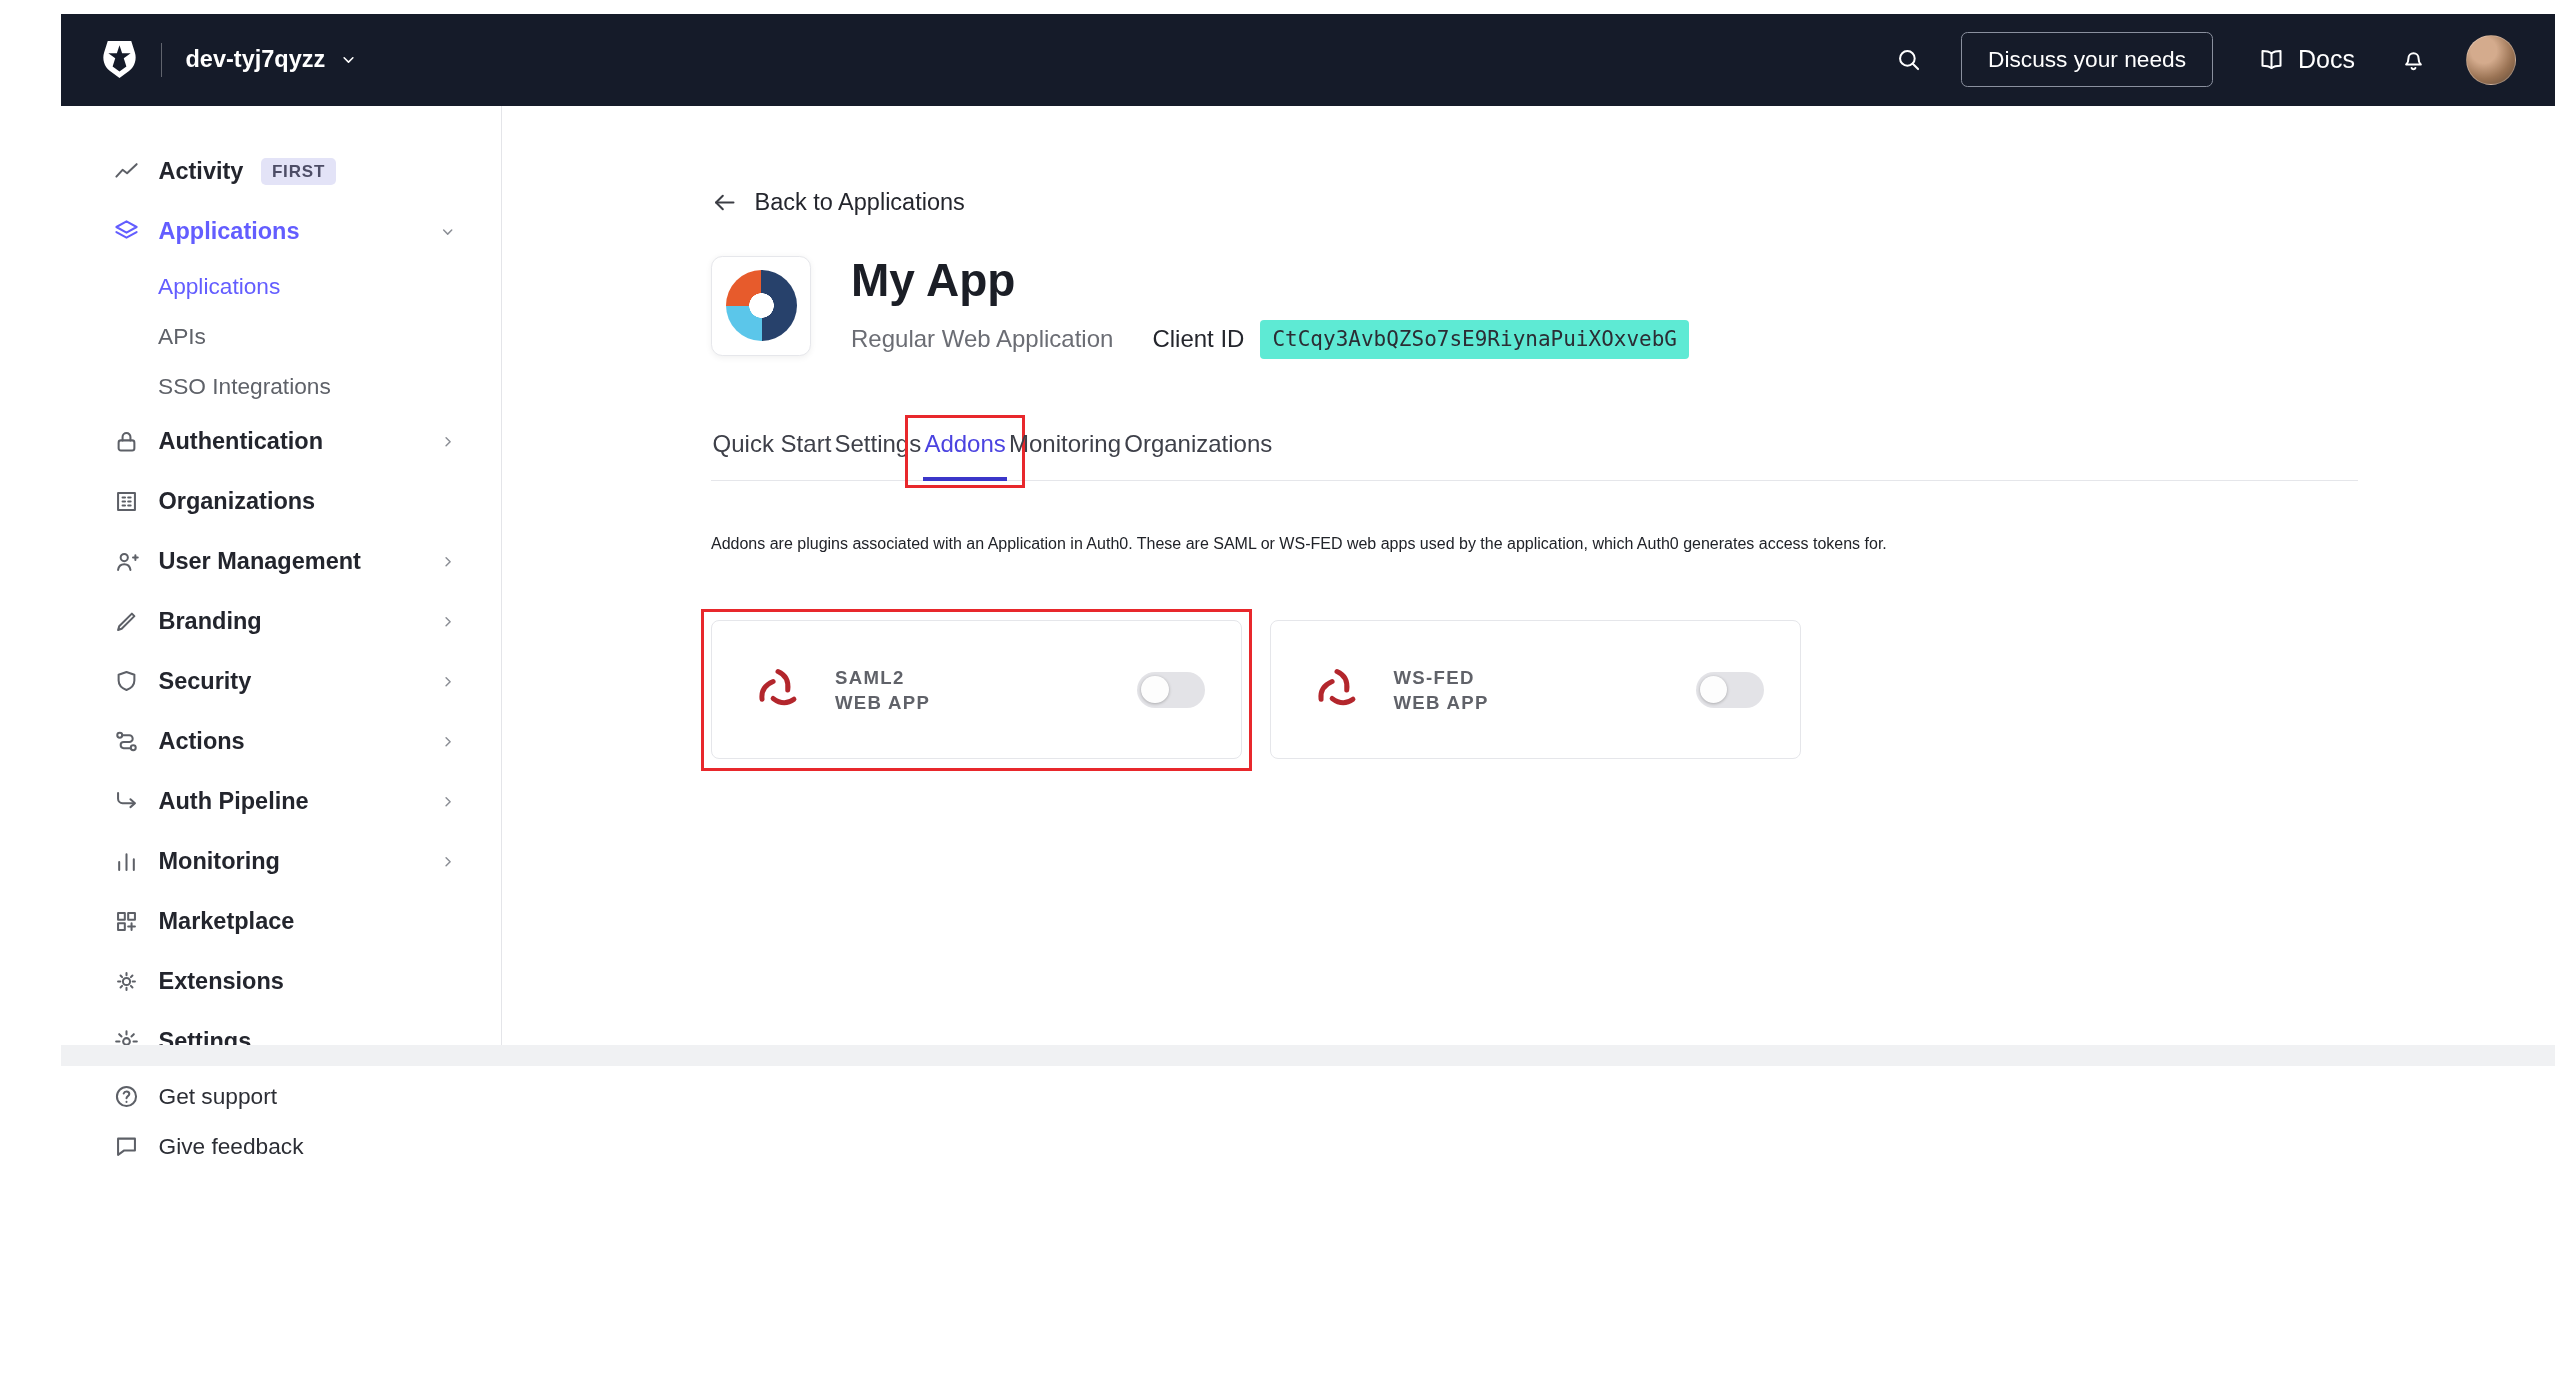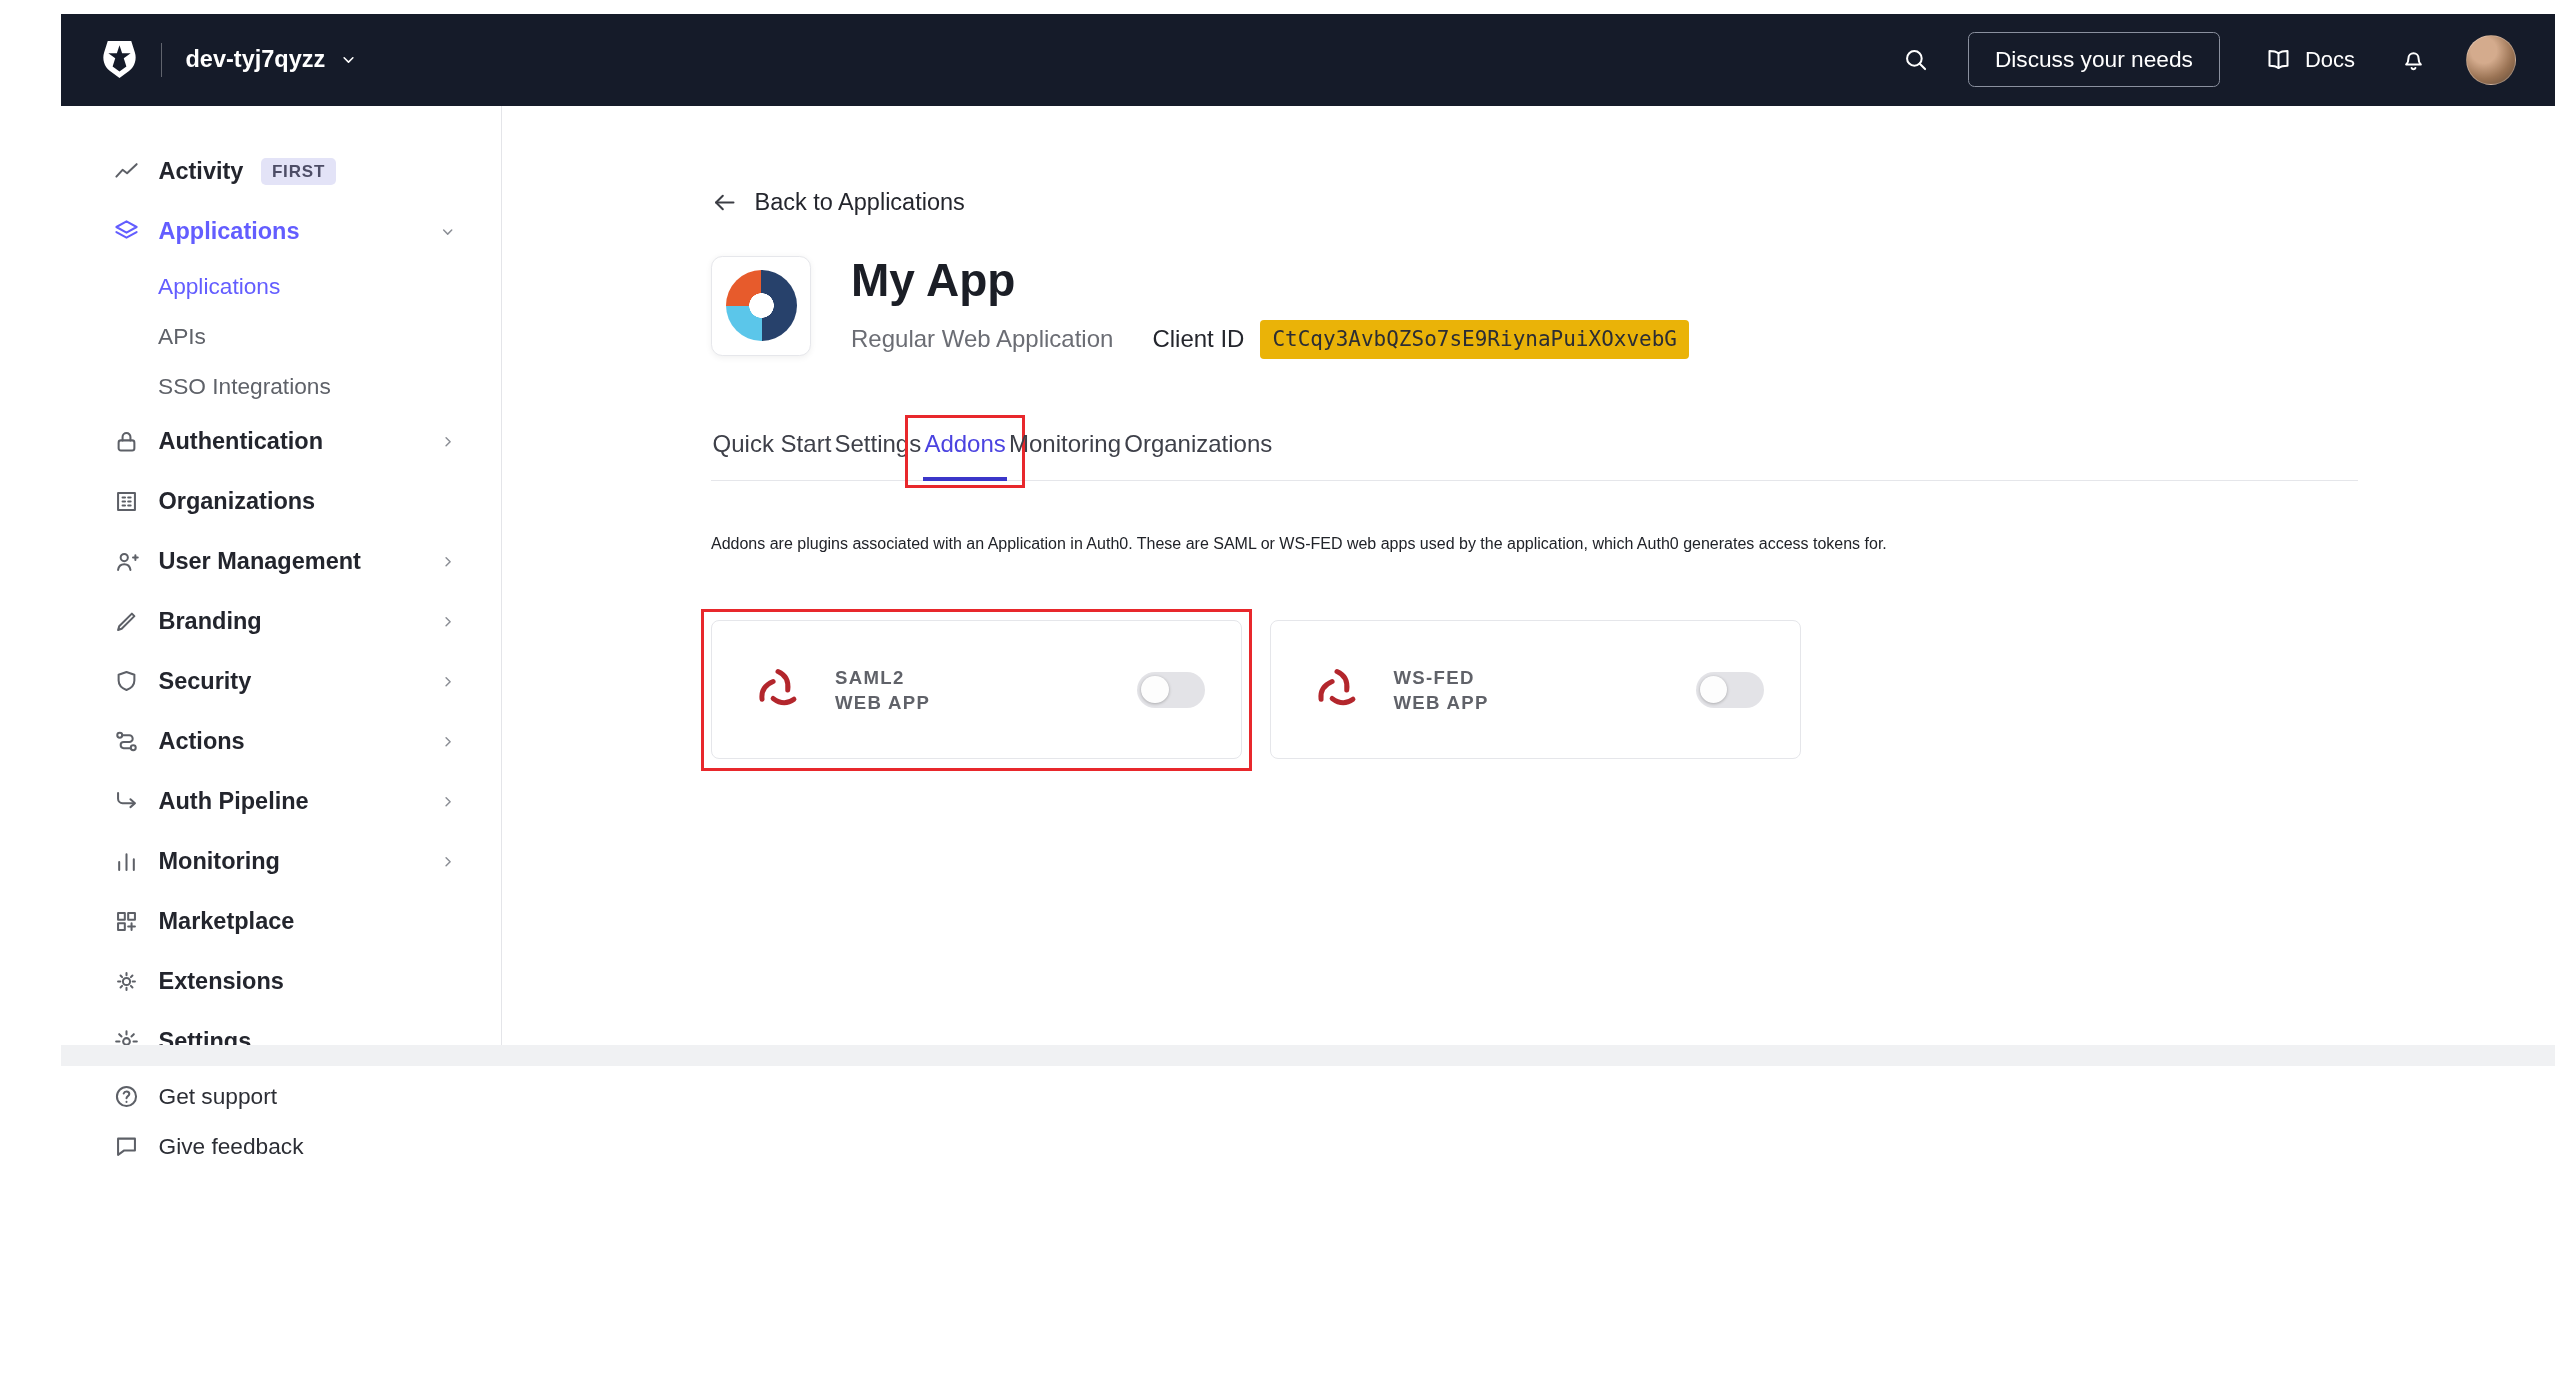--- a/index.html
+++ b/index.html
@@ -18,21 +18,21 @@
   .auth0-logo { display:flex; }
   .tb-sep { width:0.8px; height:34px; background:rgba(255,255,255,.32); margin:0 24px 0 22.7px; }
   .tenant { display:flex; align-items:center; gap:13px; background:none; border:none; color:#fff;
             font-size:23.5px; font-weight:700; cursor:pointer; font-family:inherit; padding:0; }
   .tb-right { margin-left:auto; display:flex; align-items:center; gap:39px; }
   .icon-btn { background:none; border:none; color:#fff; cursor:pointer; display:flex; padding:0; }
   .ic { width:27px; height:27px; stroke:currentColor; fill:none; stroke-width:1.8; stroke-linecap:round; stroke-linejoin:round; }
   .ic.small { width:21px; height:21px; }
   .discuss-btn { background:transparent; border:0.8px solid #8a909e; border-radius:6.5px; color:#fff;
                  font-size:22.7px; padding:13px 26px; cursor:pointer; font-family:inherit; }
-  .docs { display:flex; align-items:center; gap:13px; color:#fff; font-size:22px; cursor:pointer; background:none; border:none; font-family:inherit; }
+  .docs { display:flex; align-items:center; gap:13px; color:#fff; font-size:25px; cursor:pointer; background:none; border:none; font-family:inherit; }
   .avatar { width:50px; height:50px; border-radius:50%;
             background:radial-gradient(circle at 35% 30%, #d4ab8d 0 28%, #9a7354 62%, #5d4633 100%);
             border:1.6px solid rgba(255,255,255,.25); cursor:pointer; }
 
   
   .body-row { flex:1; display:flex; min-height:0; background:#fff; }
   .bottom-strip { flex:0 0 21px; background:#f0f1f3; }
 
   
   .sidebar { width:441px; flex:0 0 441px; border-right:0.8px solid #e4e5e9; padding-top:36px; display:flex; flex-direction:column; background:#fff; }
@@ -58,21 +58,21 @@
   .head { display:flex; gap:40px; margin-top:37px; align-items:flex-start; }
   .logo-card { width:100px; height:100px; border:0.8px solid #e6e7eb; border-radius:11.3px; background:#fff;
                display:grid; place-items:center; box-shadow:0 1.6px 6.5px rgba(0,0,0,.06); }
   .app-logo { width:71px; height:71px; border-radius:50%;
               background:radial-gradient(circle, #ffffff 0 24%, rgba(0,0,0,0) 25%),
                          conic-gradient(#27416b 0 50%, #5bc6ea 50% 75%, #e75b2c 75% 100%); }
   .title { font-size:46px; font-weight:700; color:#1b1e26; line-height:1.05; margin:0; }
   .meta { display:flex; align-items:center; margin-top:16px; font-size:24px; }
   .app-type { color:#6b6d74; }
   .cid-label { color:#24262d; margin-left:39px; }
-  .cid-chip { font-family:"DejaVu Sans Mono", monospace; font-size:21px; background:#eab308;
+  .cid-chip { font-family:"DejaVu Sans Mono", monospace; font-size:21px; background:#5eead4;
               border-radius:4px; padding:7.3px 12px; color:#2b2d34; margin-left:16px; cursor:pointer; }
 
   .tabs { display:flex; margin-top:71px; width:1647px; border-bottom:0.8px solid #e5e6ea; }
   .tab { padding:0 1.6px 22.7px; font-size:24px; font-weight:500; color:#3e4049; cursor:pointer; position:relative; white-space:nowrap; }
   .tab.active { color:#4b43e0; border-bottom:4px solid #3b36c9; padding-bottom:18.6px; margin-bottom:-0.8px; }
   .tab-annot { position:absolute; left:-18px; right:-18px; top:-14.6px; bottom:-11.3px;
                border:3.2px solid #e8282c; pointer-events:none; }
 
   .desc { margin:44px 0 0; max-width:1634px; font-size:16px; line-height:38px; color:#212329; }
 

